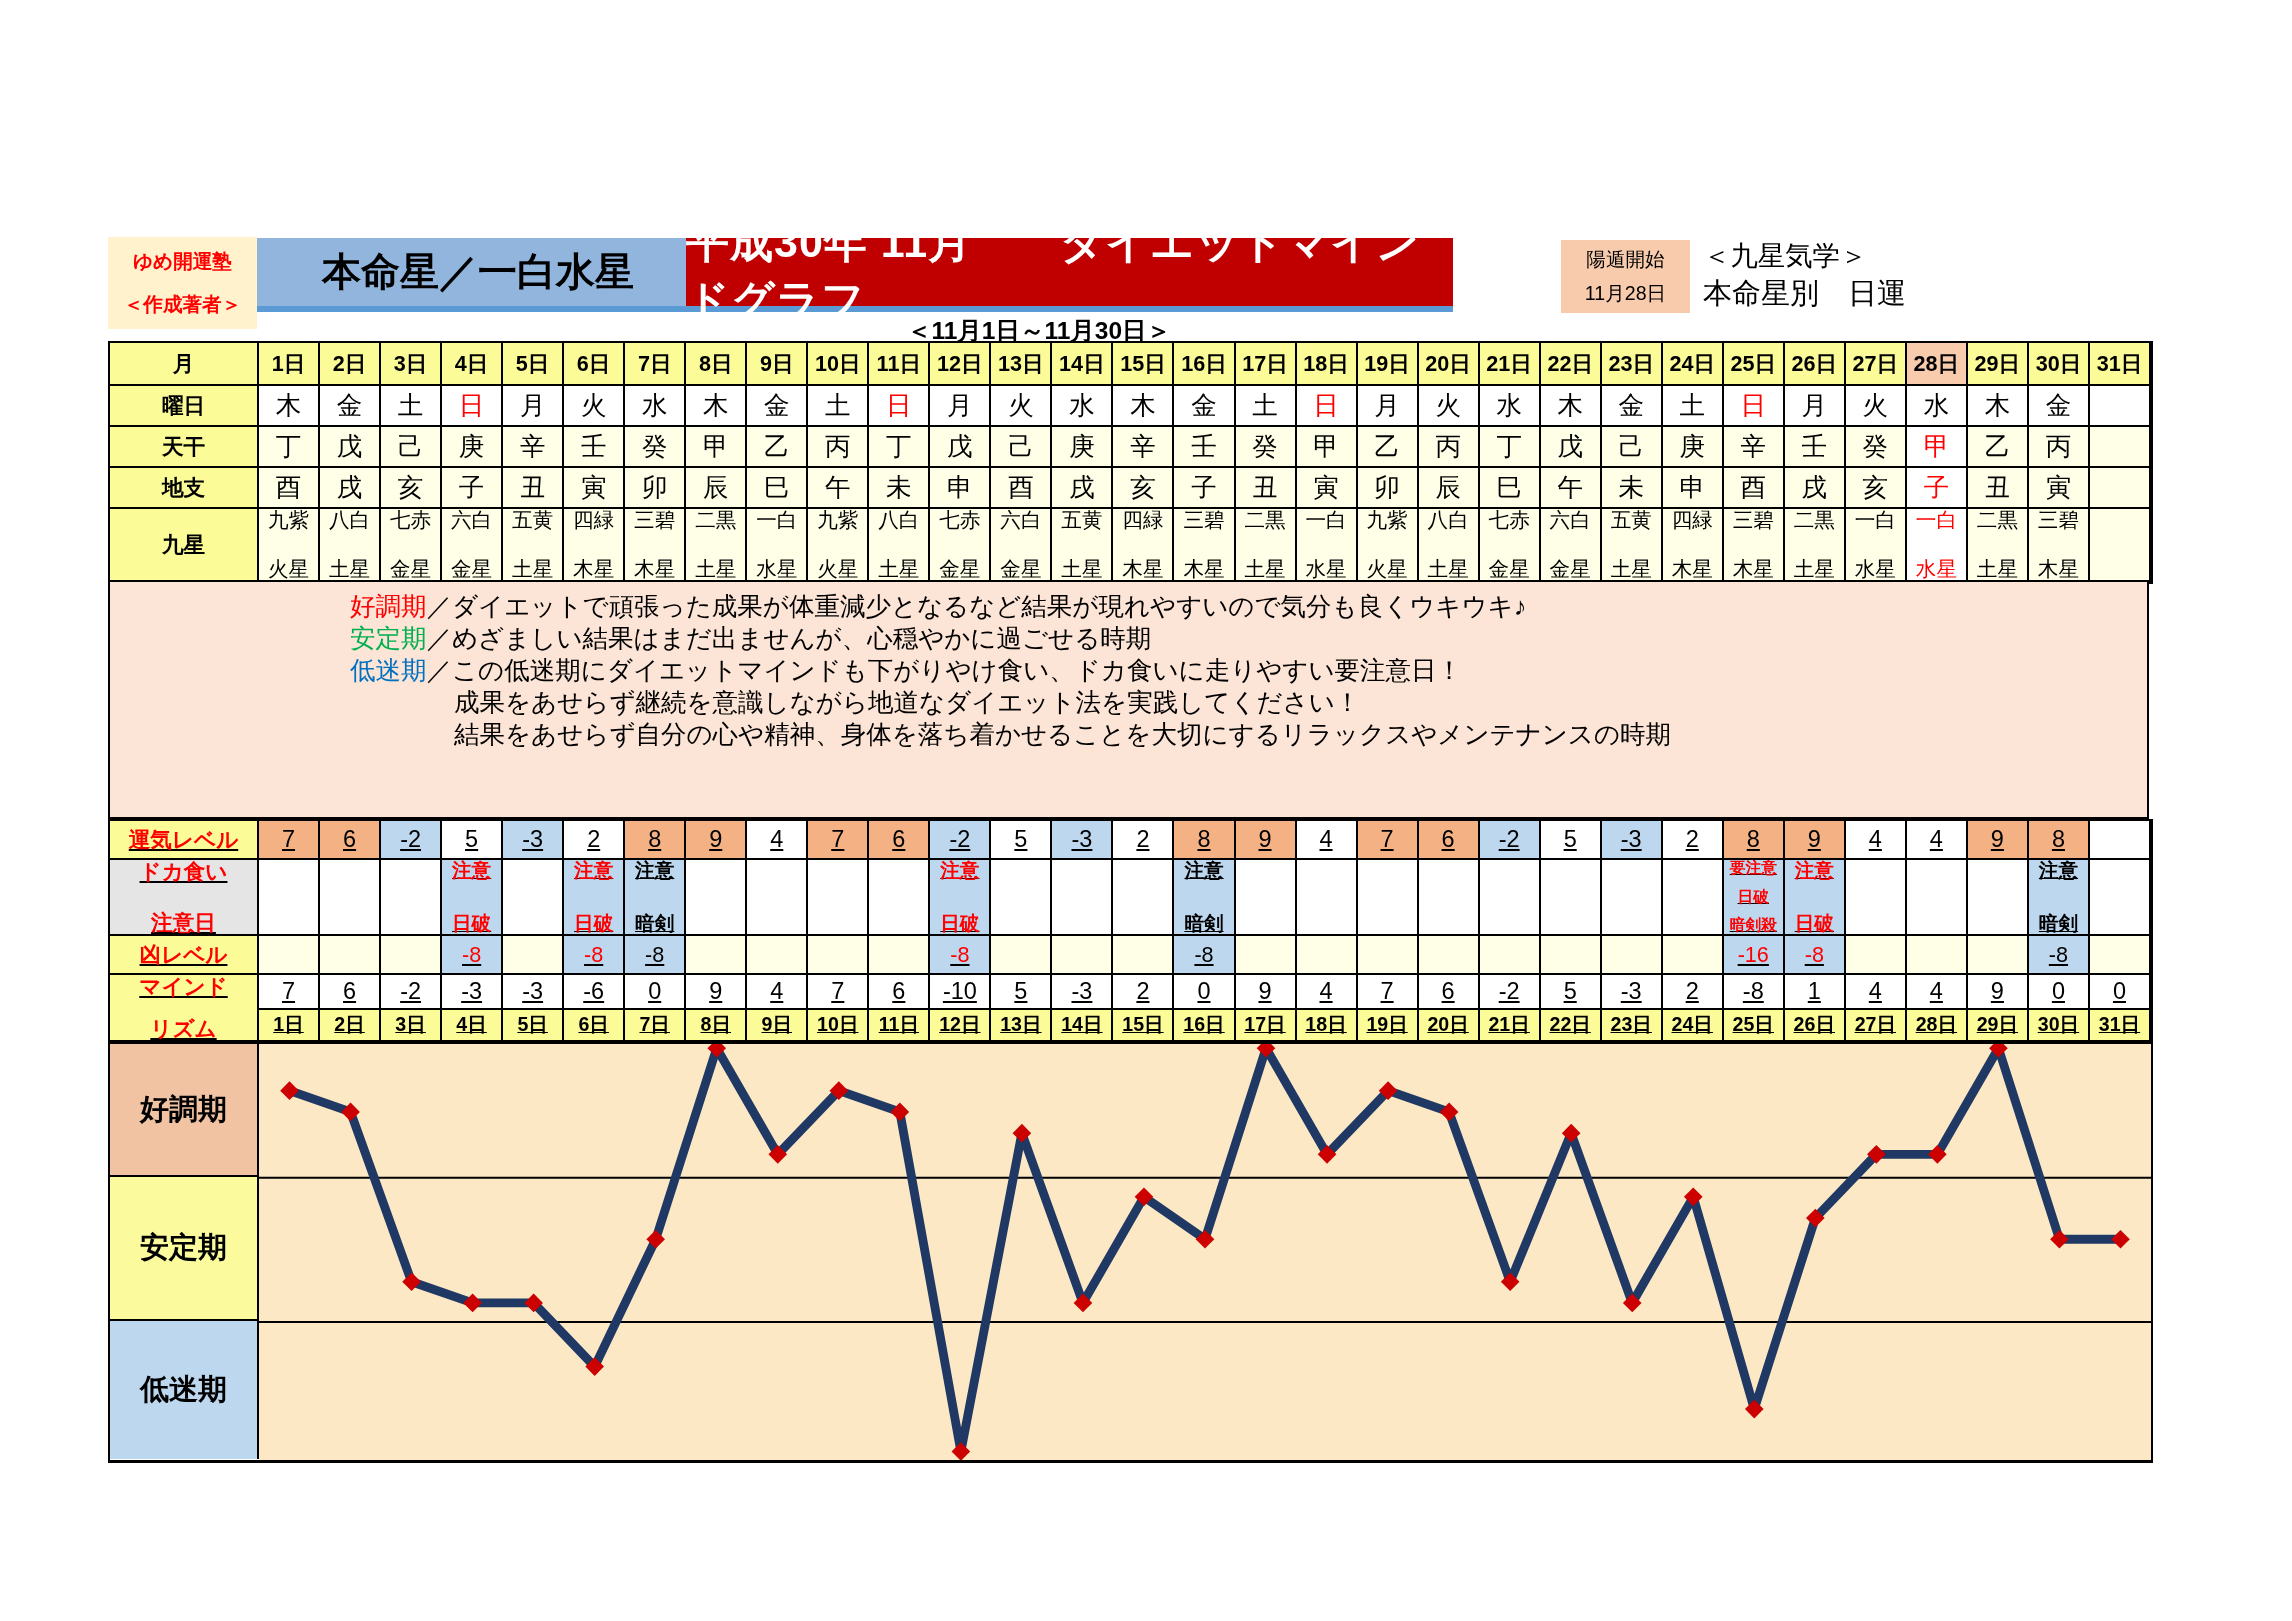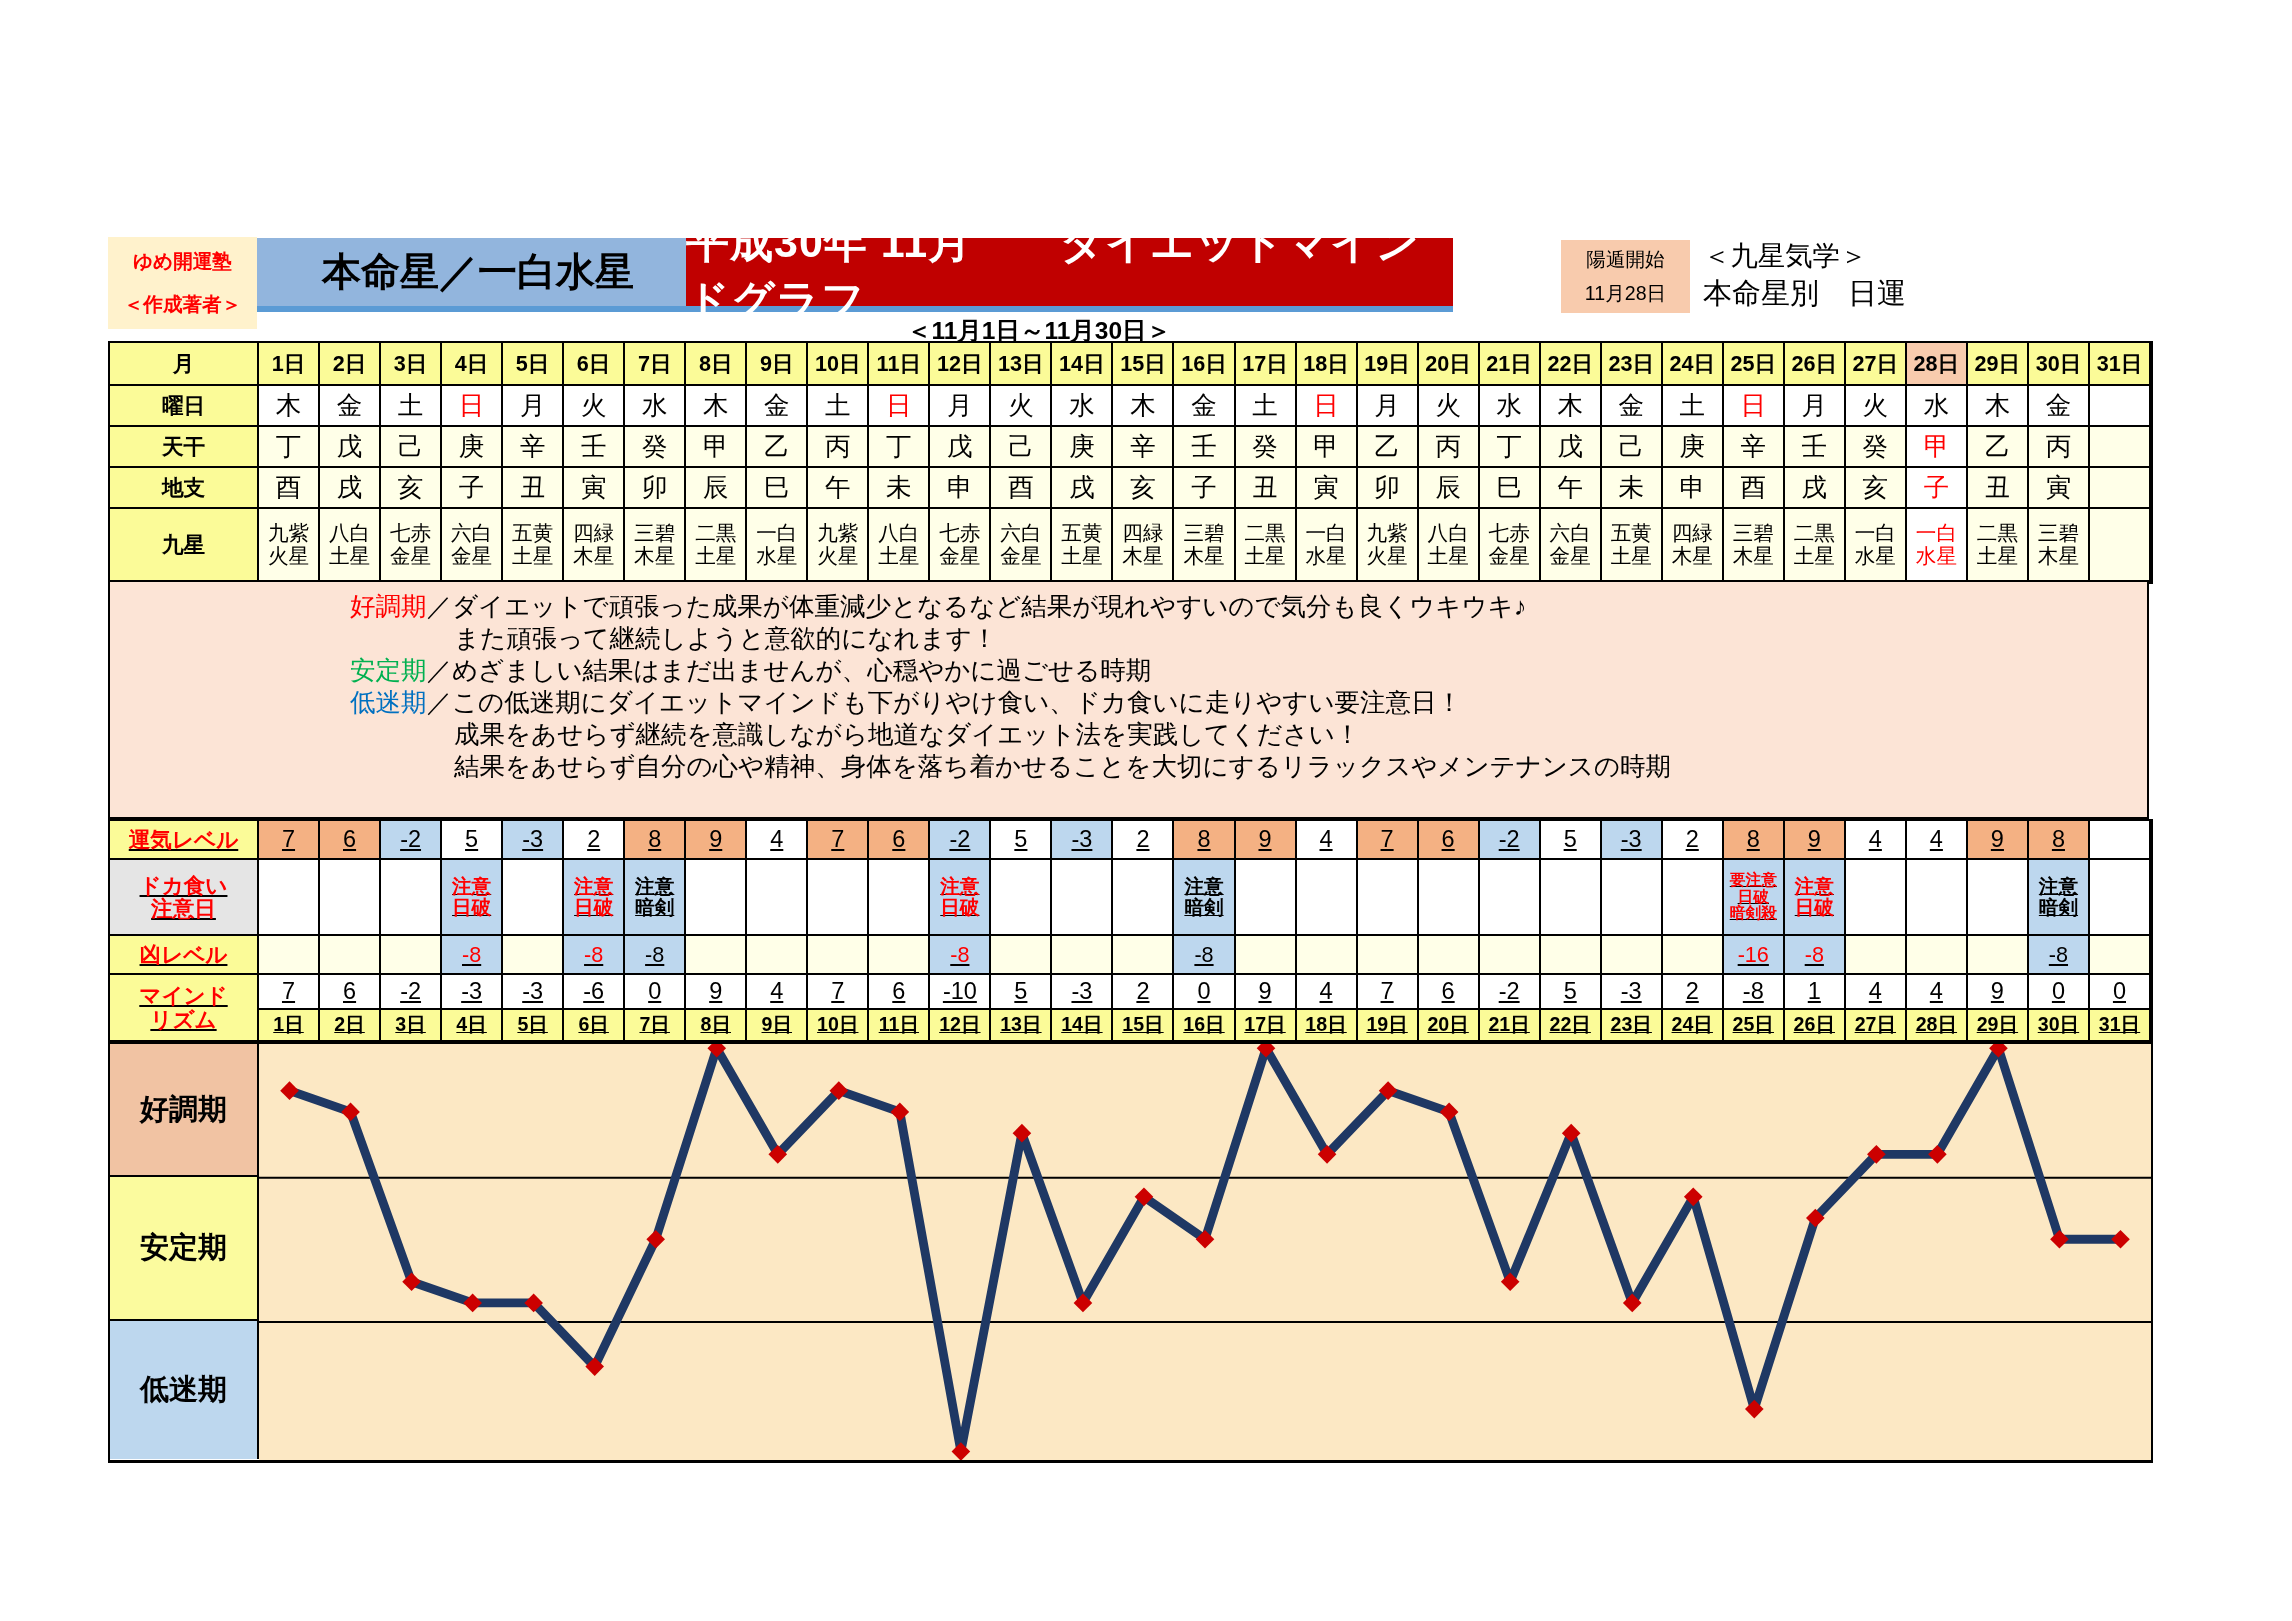--- a/index.html
+++ b/index.html
@@ -22,21 +22,21 @@
     display:flex;flex-direction:column;align-items:center;justify-content:space-evenly;}
   .yoton-box div{font-size:19.6px;}
   .school-note{left:1703px;top:238px;display:flex;flex-direction:column;}
   .school-note .l1{font-size:27.4px;}
   .school-note .l2{font-size:29px;}
   
   .gridtable{display:grid;border:2.9px solid #000;box-sizing:content-box;background:#000;}
   .cell{display:flex;align-items:center;justify-content:center;text-align:center;
     border-right:2px solid #000;border-bottom:2px solid #000;box-sizing:border-box;
     line-height:1.08;background:#fff;overflow:hidden;}
-  .col{flex-direction:column;}
+  .col{flex-direction:column;justify-content:space-between;}
   .bold{font-weight:bold;}
   .red{color:#FF0000;}
   .bg-y{background:#FBFB98;}
   .bg-iv{background:#FFFFE8;}
   .bg-w{background:#fff;}
   .bg-sal{background:#F4B183;}
   .bg-pk{background:#F8CBAD;}
   .bg-bl{background:#BDD7EE;}
   .bg-lblb{background:#e5e5e5;}
   .f16{font-size:15.7px;} .f20{font-size:19.6px;} .f21{font-size:20.6px;} .f22{font-size:21.6px;}
@@ -331,21 +331,20 @@
       <div class="cell bg-iv f21 col">
         <div>三碧</div>
         <div>木星</div>
       </div>
       <div class="cell bg-iv f21 col"></div>
     </div>
 
   <div class="abs legend-box">
     <div id="legend-lines">
         <div class="lg-line"><span class="lg-label" style="color: rgb(255, 0, 0);">好調期</span><span>／ダイエットで頑張った成果が体重減少となるなど結果が現れやすいので気分も良くウキウキ♪</span></div>
-        <div class="lg-line indent"><span>また頑張って継続しようと意欲的になれます！</span></div>
         <div class="lg-line"><span class="lg-label" style="color: rgb(0, 176, 80);">安定期</span><span>／めざましい結果はまだ出ませんが、心穏やかに過ごせる時期</span></div>
         <div class="lg-line"><span class="lg-label" style="color: rgb(0, 112, 192);">低迷期</span><span>／この低迷期にダイエットマインドも下がりやけ食い、ドカ食いに走りやすい要注意日！</span></div>
         <div class="lg-line indent"><span>成果をあせらず継続を意識しながら地道なダイエット法を実践してください！</span></div>
         <div class="lg-line indent"><span>結果をあせらず自分の心や精神、身体を落ち着かせることを大切にするリラックスやメンテナンスの時期</span></div>
       </div>
   </div>
 
   <div id="lv-grid" class="abs gridtable">
       <div class="cell bg-y red bold f22">運気レベル</div>
       <div class="cell f24 bg-sal">7</div>

